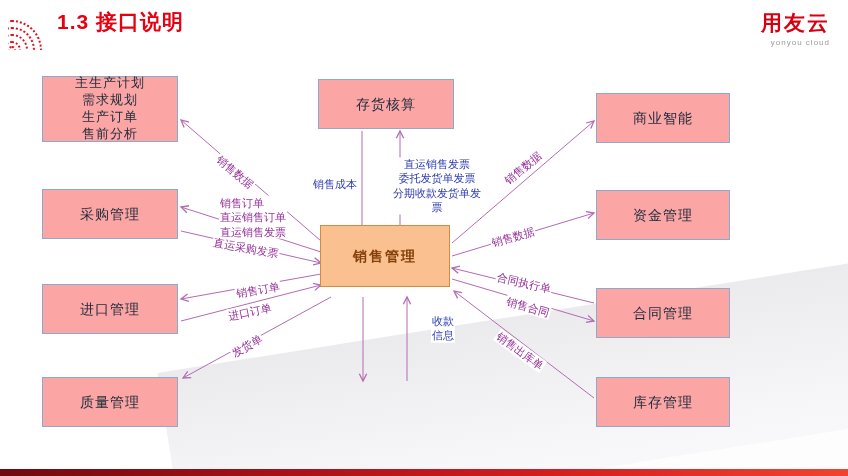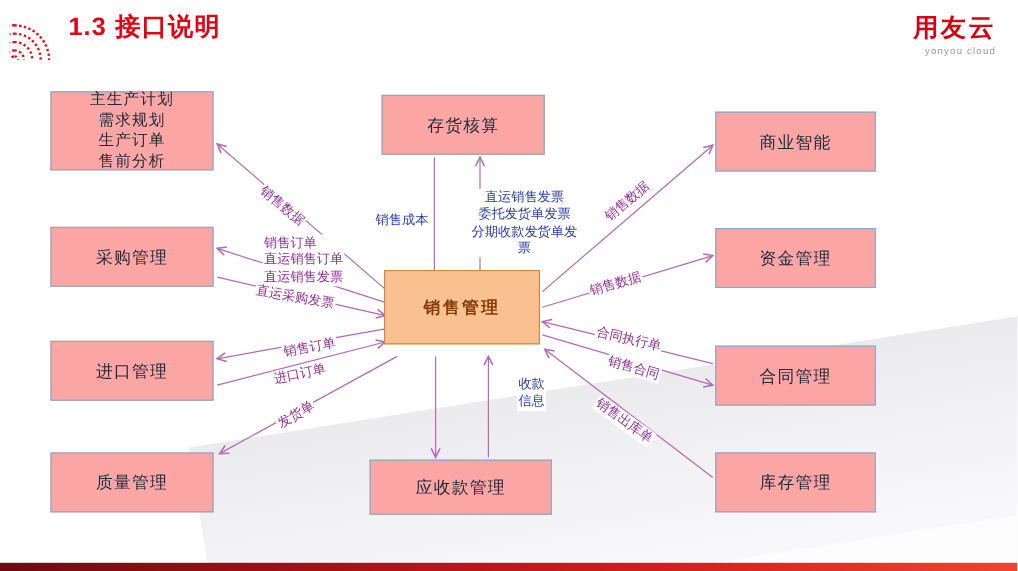--- a/index.html
+++ b/index.html
@@ -104,21 +104,20 @@
 生产订单
 售前分析</div>
   <div class="node" style="left:42px;top:189px;width:136px;height:50px;">采购管理</div>
   <div class="node" style="left:42px;top:284px;width:136px;height:50px;">进口管理</div>
   <div class="node" style="left:42px;top:377px;width:136px;height:50px;">质量管理</div>
   <div class="node" style="left:318px;top:79px;width:136px;height:50px;">存货核算</div>
   <div class="node" style="left:596px;top:79px;width:134px;height:50px;margin-top:14px;">商业智能</div>
   <div class="node" style="left:596px;top:190px;width:134px;height:50px;">资金管理</div>
   <div class="node" style="left:596px;top:288px;width:134px;height:50px;">合同管理</div>
   <div class="node" style="left:596px;top:377px;width:134px;height:50px;">库存管理</div>
-  <div class="node" style="left:308px;top:383px;width:152px;height:46px;">应收款管理</div>
   <div class="node center-node" style="left:320px;top:225px;width:130px;height:62px;">销售管理</div>
 
   <span class="elabel" style="left:235px;top:172px;transform:translate(-50%,-50%) rotate(40deg);">销售数据</span>
   <span class="elabel left" style="left:253px;top:217px;transform:translate(-50%,-50%);">销售订单
 直运销售订单
 直运销售发票</span>
   <span class="elabel" style="left:246px;top:248px;transform:translate(-50%,-50%) rotate(10deg);">直运采购发票</span>
   <span class="elabel" style="left:258px;top:290px;transform:translate(-50%,-50%) rotate(-10deg);">销售订单</span>
   <span class="elabel" style="left:250px;top:312px;transform:translate(-50%,-50%) rotate(-12deg);">进口订单</span>
   <span class="elabel" style="left:247px;top:346px;transform:translate(-50%,-50%) rotate(-30deg);">发货单</span>

